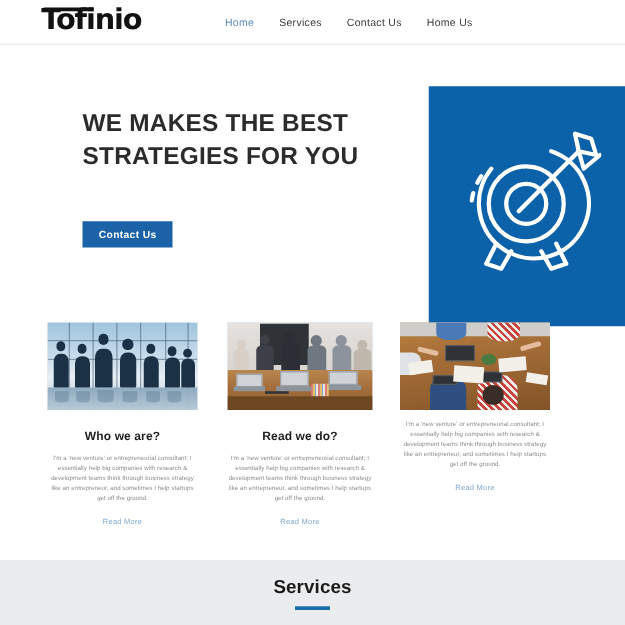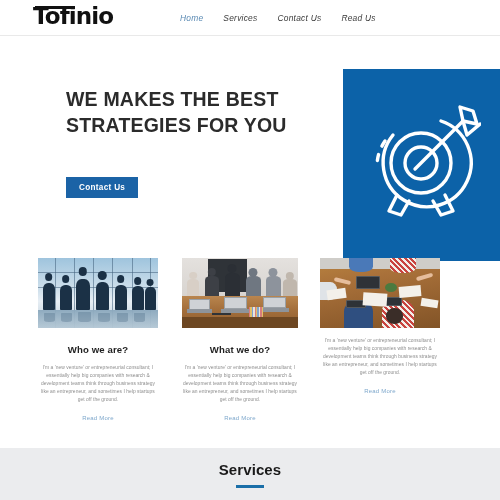--- a/index.html
+++ b/index.html
@@ -40,21 +40,20 @@
     position: absolute; left: 180px; top: 0;
     height: 36px;
     display: flex; align-items: center; gap: 20px;
   }
   .nav a {
     font-size: 8.4px;
     color: #3a3a3a;
     text-decoration: none;
     letter-spacing: 0.25px;
     white-space: nowrap;
-    font-style: italic;
   }
   .nav a.active { color: #5c8bb4; }
 
   
   .hero { position: absolute; left: 0; top: 36px; width: 500px; height: 204px; }
   .hero-title {
     position: absolute; left: 66px; top: 50px;
     width: 250px;
     font-size: 19.5px;
     line-height: 26px;
@@ -205,21 +204,21 @@
 
   <div class="header">
     <div class="logo">
       <span class="bar"></span>
       <span>Tofinio</span>
     </div>
     <nav class="nav">
       <a href="#" class="active">Home</a>
       <a href="#">Services</a>
       <a href="#">Contact Us</a>
-      <a href="#">Read Us</a>
+      <a href="#">Home Us</a>
     </nav>
   </div>
 
   <div class="hero">
     <h1 class="hero-title">WE MAKES THE BEST STRATEGIES FOR YOU</h1>
     <button class="hero-btn">Contact Us</button>
 
     <div class="hero-panel">
       <svg width="118" height="148" viewBox="0 0 118 148">
         <g fill="none" stroke="#ffffff" stroke-width="3.4" stroke-linecap="round" stroke-linejoin="round">
@@ -295,21 +294,21 @@
           <div class="p2 lap-b" style="left:4%;bottom:22%;width:22%;height:5%"></div>
           <div class="p2 lap" style="left:36%;bottom:27%;width:20%;height:18%"></div>
           <div class="p2 lap-b" style="left:34%;bottom:22%;width:24%;height:5%"></div>
           <div class="p2 lap" style="left:70%;bottom:28%;width:20%;height:17%"></div>
           <div class="p2 lap-b" style="left:68%;bottom:23%;width:24%;height:5%"></div>
           <div class="books" style="left:58%"></div>
           <div class="p2" style="left:26%;bottom:18%;width:16%;height:4%;background:#2f3338"></div>
           <div class="ph2-desk2"></div>
         </div>
       </div>
-      <div class="card-title">What we do?</div>
+      <div class="card-title">Read we do?</div>
       <p class="card-text">I'm a 'new venture' or entrepreneurial consultant; I essentially help big companies with research &amp; development teams think through business strategy like an entrepreneur, and sometimes I help startups get off the ground.</p>
       <a href="#" class="card-link">Read More</a>
     </div>
 
     <div class="card card-3">
       <div class="card-img">
         <div class="ph">
           <div class="ph3-table"></div>
           <div class="ph3-edge"></div>
           <div class="shirt" style="left:24%;top:0;width:20%;height:20%;background:#4a79b8;border-radius:0 0 40% 40%"></div>

